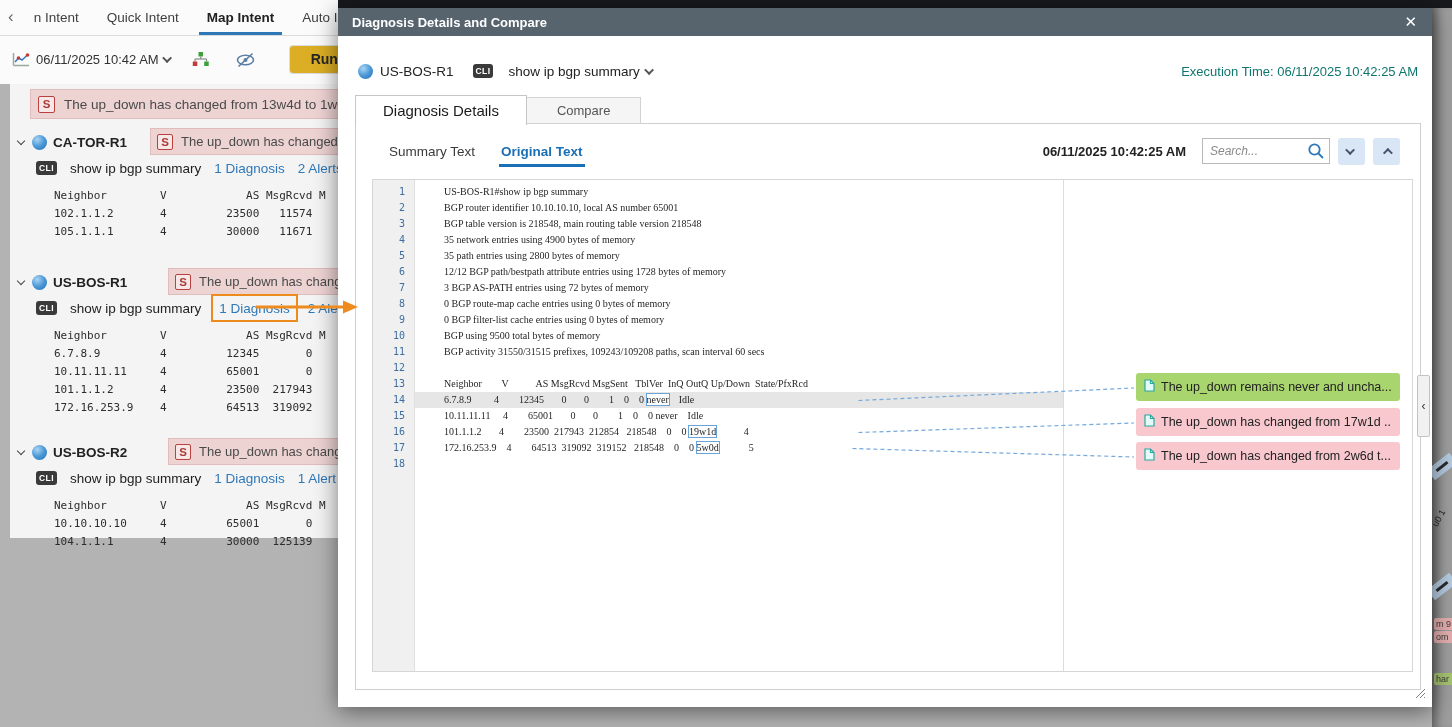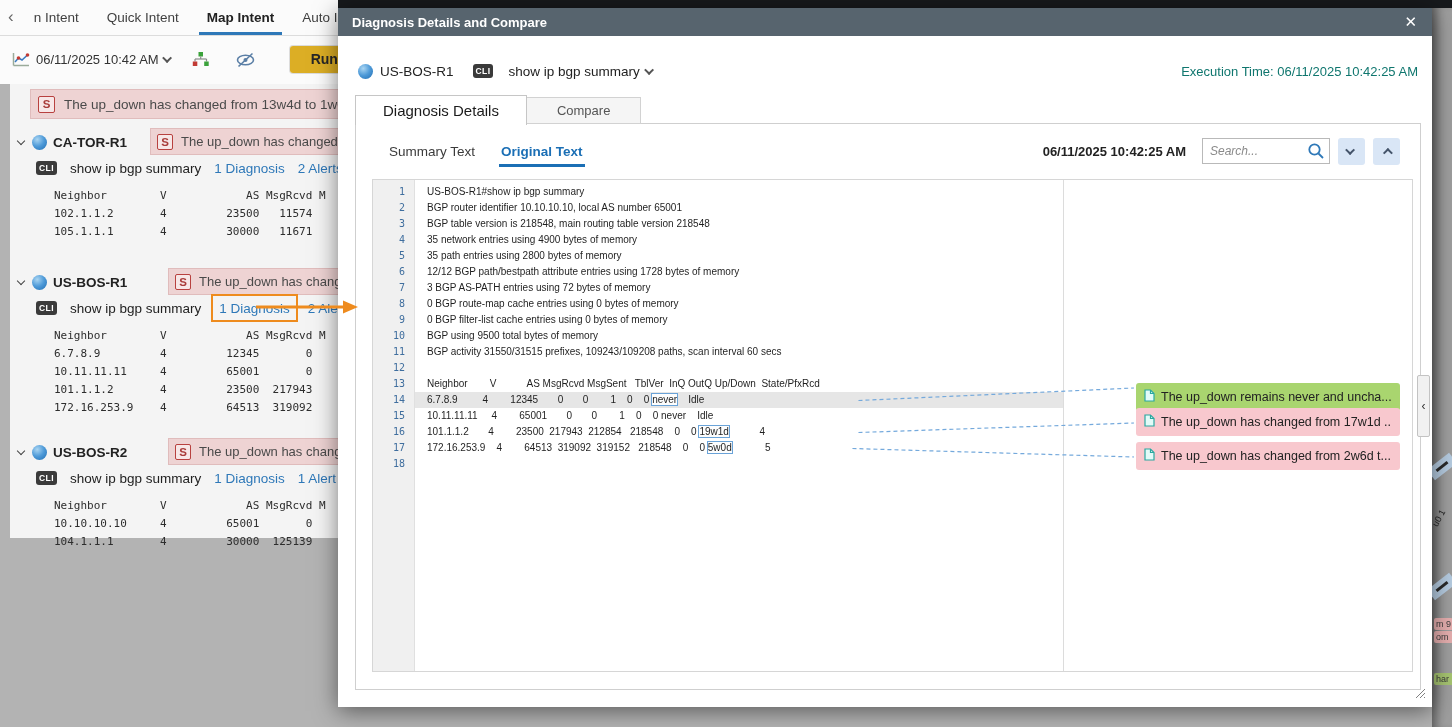--- a/index.html
+++ b/index.html
@@ -86,21 +86,21 @@
   .search-wrap input { width:100%; height:100%; border:1px solid #b9b9b9; padding:0 26px 0 7px; font-size:12px; font-style:italic; color:#444; background:#fff; outline:none; font-family:"Liberation Sans",sans-serif; }
   .search-wrap input::placeholder { color:#8a8a8a; font-style:italic; }
   .search-icon { position:absolute; right:5px; top:4px; cursor:pointer; }
   .nav-btn { width:27px; height:27px; background:#d9e6f6; border-radius:3px; display:flex; align-items:center; justify-content:center; cursor:pointer; }
   .nav-btn .chev { border-color:#44546a; }
 
   .viewer { position:absolute; left:16px; top:55px; width:1041px; height:493px; border:1px solid #d6d6d6; display:flex; }
   .gutter { width:42px; background:#f0f0f0; border-right:1px solid #e0e0e0; padding-top:4px; flex:none; }
   .gutter .gn { height:16px; line-height:16px; font-family:"DejaVu Sans Mono","Liberation Mono",monospace; font-size:10px; color:#3f6e9e; text-align:right; padding-right:9px; }
   .code-pane { width:649px; flex:none; border-right:1px solid #dcdcdc; padding-top:4px; overflow:hidden; position:relative; }
-  .cl { height:16px; line-height:16px; font-family:Liberation Sans, sans-serif; font-size:10px; color:#1f1f1f; white-space:pre; padding-left:12px; }
+  .cl { height:16px; line-height:16px; font-family:Liberation Serif, serif; font-size:10px; color:#1f1f1f; white-space:pre; padding-left:29px; }
   .cl.hl { background:#e6e6e6; }
   .tok { outline:1px solid #6aa3d8; outline-offset:0px; background:#fdfdfd; }
   .anno-pane { position:relative; flex:1; background:#fff; }
   .callout { position:absolute; left:72px; width:264px; height:28px; border-radius:3px; display:flex; align-items:center; gap:6px; padding:0 8px; cursor:pointer; overflow:hidden; }
   .callout.green { background:#a9d56f; }
   .callout.pink { background:#f8c8ce; }
   .callout-text { font-size:12.5px; color:#222; white-space:nowrap; overflow:hidden; }
   #connector-svg { position:absolute; left:0; top:0; pointer-events:none; z-index:3; }
   .collapse-handle { position:absolute; left:1079px; top:367px; width:13px; height:62px; background:#f1f1f1; border:1px solid #c3c3c3; border-radius:2px; display:flex; align-items:center; justify-content:center; font-size:12px; color:#333; cursor:pointer; }
   .resize-grip { position:absolute; right:6px; bottom:4px; cursor:nwse-resize; }
@@ -318,21 +318,21 @@
             <div class="cl">BGP activity 31550/31515 prefixes, 109243/109208 paths, scan interval 60 secs</div>
             <div class="cl"></div>
             <div class="cl">Neighbor        V           AS MsgRcvd MsgSent   TblVer  InQ OutQ Up/Down  State/PfxRcd</div>
             <div class="cl hl">6.7.8.9         4        12345       0       0        1    0    0 <span class="tok">never</span>    Idle</div>
             <div class="cl">10.11.11.11     4        65001       0       0        1    0    0 never    Idle</div>
             <div class="cl">101.1.1.2       4        23500  217943  212854   218548    0    0 <span class="tok">19w1d</span>           4</div>
             <div class="cl">172.16.253.9    4        64513  319092  319152   218548    0    0 <span class="tok">5w0d</span>            5</div>
             <div class="cl"></div>
           </div>
         <div class="anno-pane" id="callout-layer">
-            <div class="callout green" style="top: 203px;">
+            <div class="callout green" style="top: 193px;">
     <span>
       <svg width="11" height="13" viewBox="0 0 11 13">
                   <path d="M1,1 h5.5 l3.5,3.5 v7.5 h-9 z" fill="#e2fbf8" stroke="#2aa8a0" stroke-width="1.2"></path>
                   <path d="M6.5,1 v3.5 h3.5" fill="none" stroke="#2aa8a0" stroke-width="1.2"></path>
                 </svg>
     </span>
     <span class="callout-text">The up_down remains never and uncha...</span>
   </div>
             <div class="callout pink" style="top: 228px;">
     <span>

